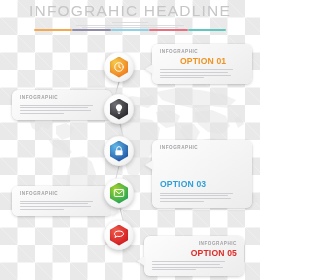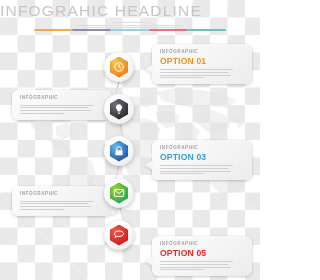--- a/index.html
+++ b/index.html
@@ -20,21 +20,21 @@
   }
 
   
   #worldmap{
     position:absolute;left:-4px;top:82px;width:268px;height:150px;
     opacity:.5;pointer-events:none;
   }
   #worldmap svg{width:100%;height:100%;display:block;}
 
   
-  #header{position:absolute;left:0;top:2px;width:260px;}
+  #header{position:absolute;left:0;top:2px;width:260px;text-align:center;}
   .headline{
     font-size:15.5px;letter-spacing:1.2px;color:#c6c6c8;
     font-weight:400;line-height:17px;white-space:nowrap;
   }
   .sub-lines{margin-top:3px;display:flex;flex-direction:column;align-items:center;gap:1.4px;}
   .sub-lines i{display:block;height:1.2px;background:#dcdcdf;}
   .sub-lines i.l1{width:36px;}
   .sub-lines i.l2{width:108px;}
   .sub-lines i.l3{width:96px;}
   .sub-lines i.l4{width:78px;}
@@ -179,21 +179,21 @@
     <div class="needle" style="height:16px;top:0;transform:rotate(14deg);transform-origin:top center;"></div>
   </div>
   <div class="pin" style="left:119px;top:206px;">
     <div class="needle" style="height:16px;top:0;transform:rotate(-14deg);transform-origin:top center;"></div>
   </div>
 
   <div class="bubble" id="bubble-0" style="left:152px;top:44px;width:100px;">
     <div class="tail tail-left"></div>
     <div class="inner">
       <div class="eyebrow">INFOGRAPHIC</div>
-      <div class="opt" id="opt-0" style="color: rgb(240, 147, 31);">OPTION 01</div>
+      <div class="opt" id="opt-0" style="color: rgb(240, 147, 31); margin-left: 20px;">OPTION 01</div>
       <div class="body-lines" id="lines-0">
           <i style="width: 86%;"></i>
           <i style="width: 80%;"></i>
           <i style="width: 84%;"></i>
           <i style="width: 52%;"></i>
         </div>
     </div>
   </div>
 
   <div class="bubble" id="bubble-1" style="left:12px;top:90px;width:100px;">
@@ -206,21 +206,21 @@
           <i style="width: 84%;"></i>
           <i style="width: 52%;"></i>
         </div>
     </div>
   </div>
 
   <div class="bubble" id="bubble-2" style="left:152px;top:140px;width:100px;">
     <div class="tail tail-left"></div>
     <div class="inner">
       <div class="eyebrow">INFOGRAPHIC</div>
-      <div class="opt" id="opt-2" style="color: rgb(47, 159, 216);">OPTION 03</div>
+      <div class="opt" id="opt-2" style="color: rgb(47, 159, 216); margin-top: 28px;">OPTION 03</div>
       <div class="body-lines" id="lines-2">
           <i style="width: 86%;"></i>
           <i style="width: 80%;"></i>
           <i style="width: 84%;"></i>
           <i style="width: 52%;"></i>
         </div>
     </div>
   </div>
 
   <div class="bubble" id="bubble-3" style="left:12px;top:186px;width:100px;">
@@ -229,21 +229,21 @@
       <div class="eyebrow">INFOGRAPHIC</div>
       <div class="body-lines" id="lines-3">
           <i style="width: 86%;"></i>
           <i style="width: 80%;"></i>
           <i style="width: 84%;"></i>
           <i style="width: 52%;"></i>
         </div>
     </div>
   </div>
 
-  <div class="bubble" id="bubble-4" style="left:152px;top:236px;width:100px;">
+  <div class="bubble" id="bubble-4" style="left:144px;top:236px;width:100px;text-align:right;">
     <div class="tail tail-left"></div>
     <div class="inner">
       <div class="eyebrow">INFOGRAPHIC</div>
       <div class="opt" id="opt-4" style="color: rgb(224, 42, 38);">OPTION 05</div>
       <div class="body-lines" id="lines-4">
           <i style="width: 86%;"></i>
           <i style="width: 80%;"></i>
           <i style="width: 84%;"></i>
           <i style="width: 52%;"></i>
         </div>

